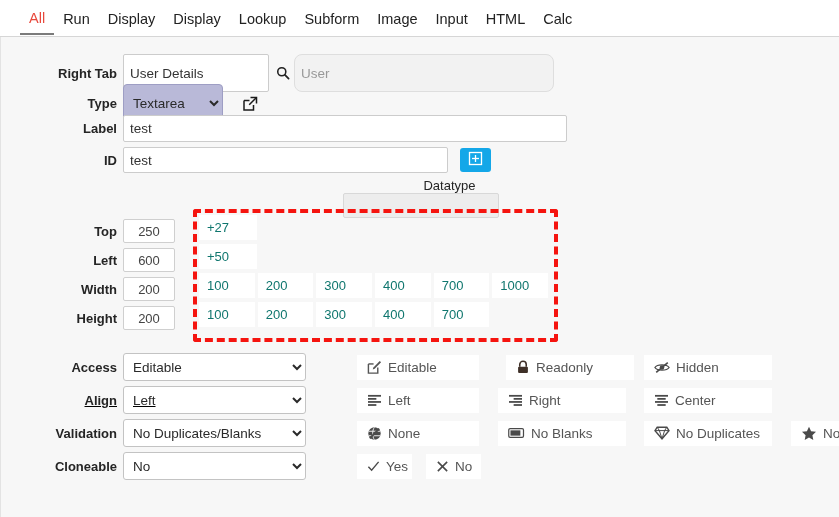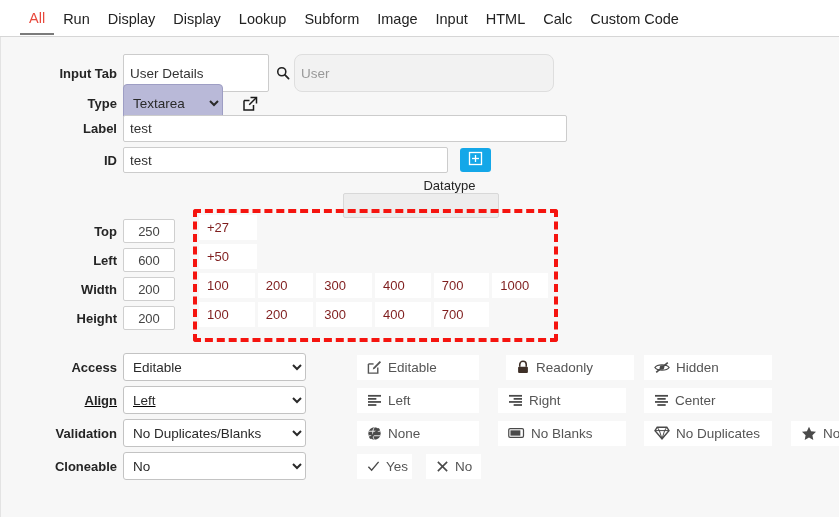--- a/index.html
+++ b/index.html
@@ -145,21 +145,21 @@
     top: 176px;
     width: 352px;
   }
   .qrow { display: flex; height: 29px; align-items: center; }
   .qbtn {
     width: 58px;
     height: 25px;
     background: #ffffff;
     border: none;
     font-size: 13px;
-    color: #7f1d1d;
+    color: #0f766e;
     font-family: "Liberation Sans", sans-serif;
     display: flex;
     align-items: center;
     padding-left: 8px;
     margin-right: 3px;
     cursor: pointer;
   }
   .qbtn.blank { background: transparent; cursor: default; }
 
   
@@ -199,27 +199,26 @@
   <div class="menu-item active">All</div>
   <div class="menu-item">Run</div>
   <div class="menu-item">Display</div>
   <div class="menu-item">Display</div>
   <div class="menu-item">Lookup</div>
   <div class="menu-item">Subform</div>
   <div class="menu-item">Image</div>
   <div class="menu-item">Input</div>
   <div class="menu-item">HTML</div>
   <div class="menu-item">Calc</div>
-  <div class="menu-item">Custom Code</div>
 </div>
 
 <div id="page">
 
   <div class="row" style="top:17px;">
-    <div class="lbl">Input Tab</div>
+    <div class="lbl">Right Tab</div>
     <input class="txt" style="width: 146px;" value="User Details">
     <span class="search-wrap">
       <span class="srch-icon">
         <svg width="14" height="14" viewBox="0 0 16 16">
             <circle cx="6.6" cy="6.6" r="4.6" fill="none" stroke="#222" stroke-width="1.8"></circle>
             <line x1="10.2" y1="10.2" x2="14.4" y2="14.4" stroke="#222" stroke-width="2" stroke-linecap="round"></line>
           </svg>
       </span>
       <input class="txt" style="width: 260px; background: rgb(242, 242, 242); border-color: rgb(222, 222, 222); border-radius: 8px;" placeholder="User">
     </span>

